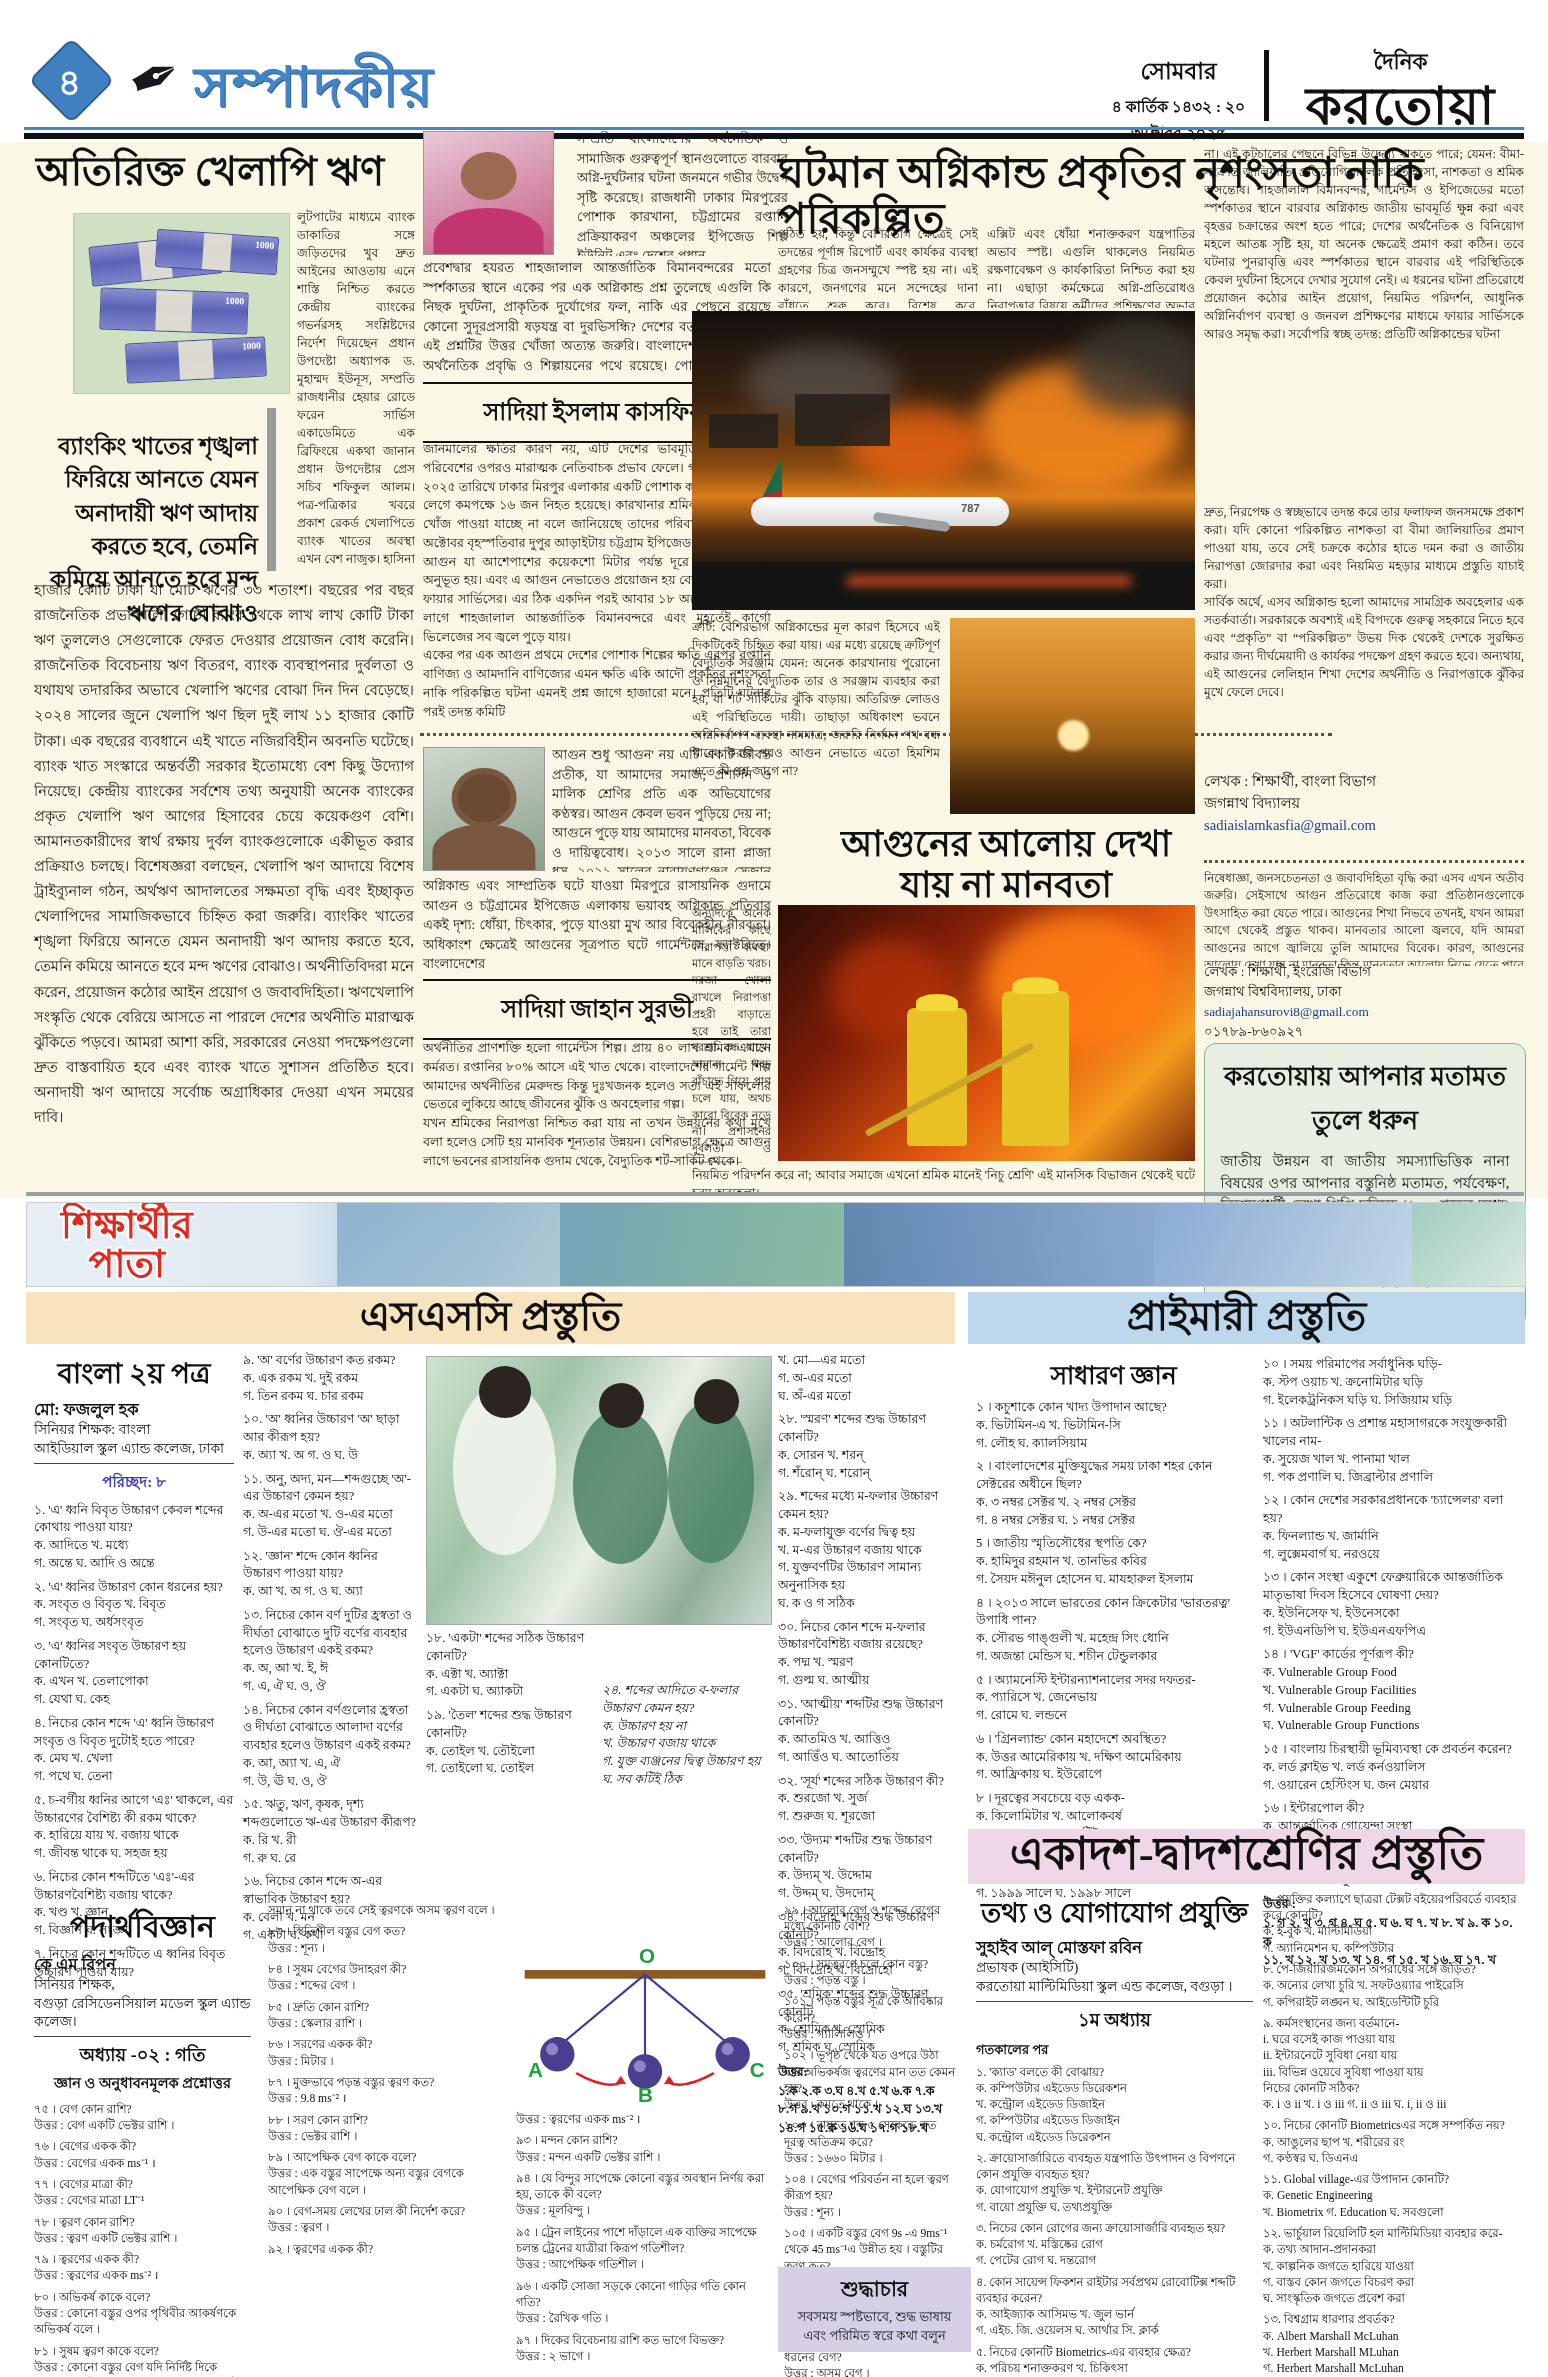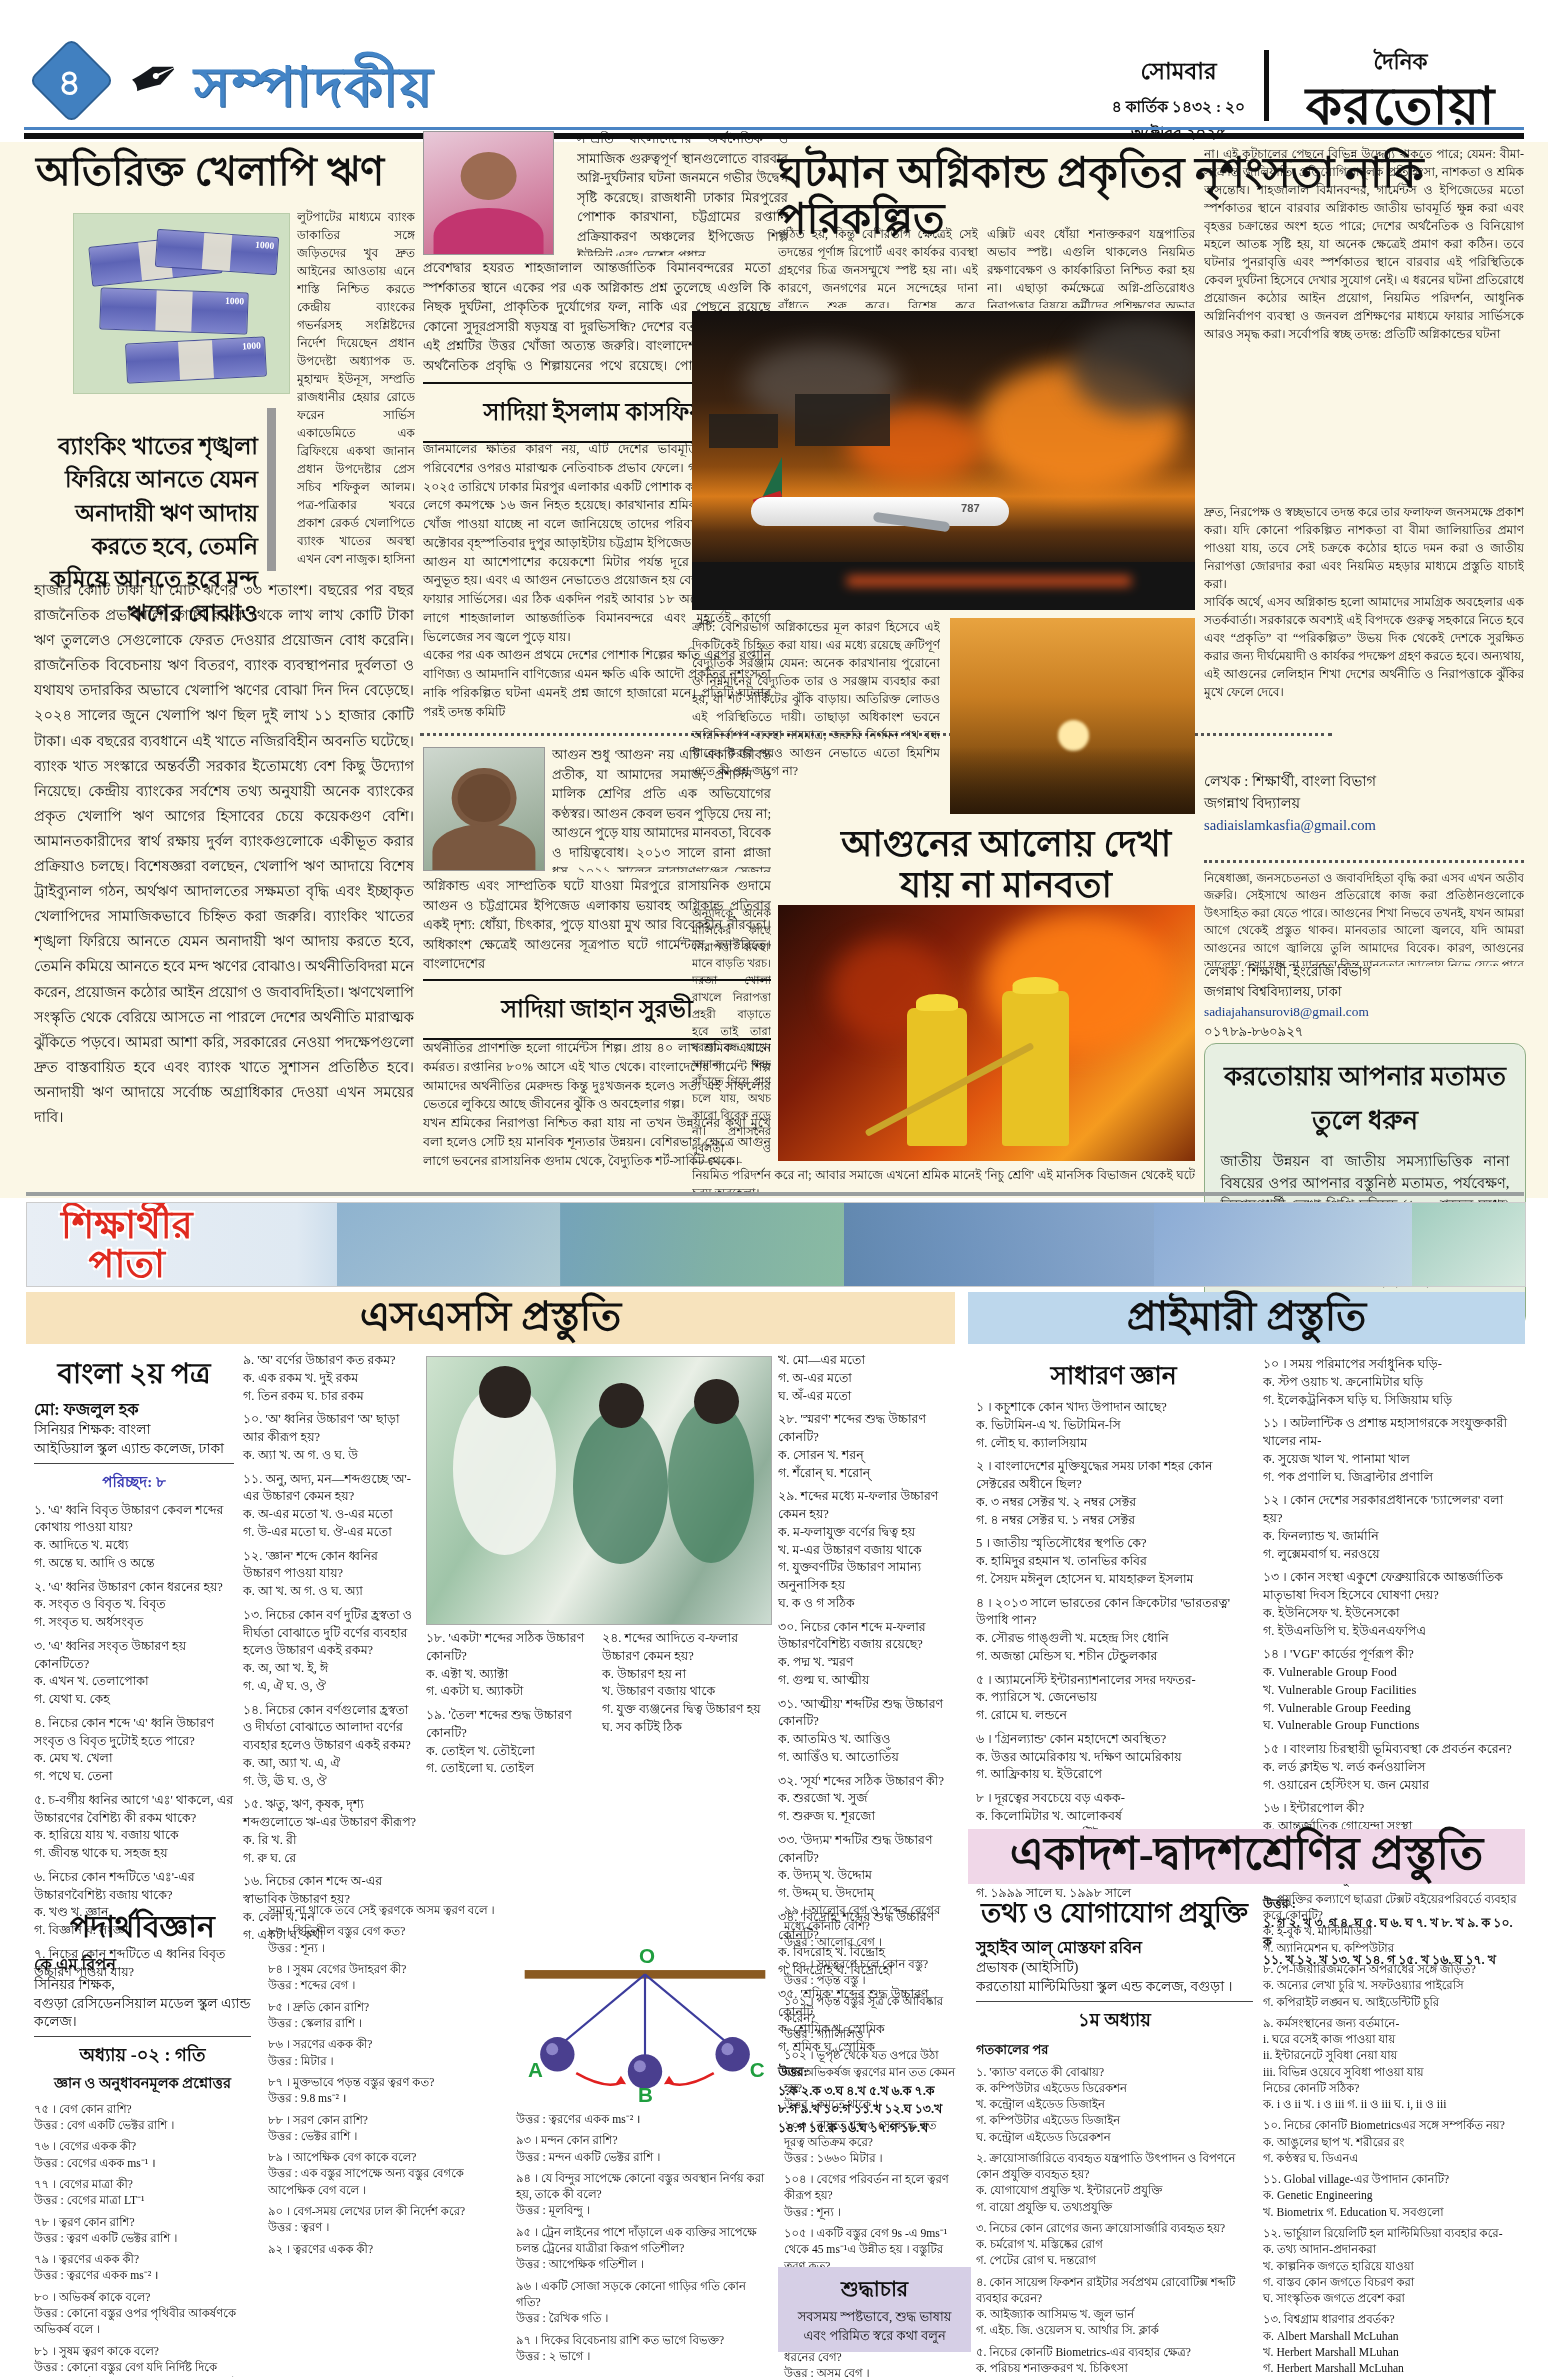--- a/index.html
+++ b/index.html
@@ -314,21 +314,21 @@
     <div class="blob" style="left:267px;top:22.4px;width:45px;height:45px;background:#2b2420;"></div>
   </div>
   <div class="abs" style="left:426px;top:1630px;width:168px;">
       <div class="q">১৮. 'একটা' শব্দের সঠিক উচ্চারণ কোনটি?
 ক. এক্টা   খ. অ্যাক্টা
 গ. একটা   ঘ. অ্যাকটা</div>
       <div class="q">১৯. 'তৈল' শব্দের শুদ্ধ উচ্চারণ কোনটি?
 ক. তোইল   খ. তৌইলো
 গ. তোইলো   ঘ. তোইল</div>
     </div>
-  <div class="abs" style="left:602px;top:1630px;width:168px;">
+  <div class="abs" style="left:602px;top:1682px;width:168px;font-style:italic;">
       <div class="q">২৪. শব্দের আদিতে ব-ফলার উচ্চারণ কেমন হয়?
 ক. উচ্চারণ হয় না
 খ. উচ্চারণ বজায় থাকে
 গ. যুক্ত ব্যঞ্জনের দ্বিত্ব উচ্চারণ হয়
 ঘ. সব কটিই ঠিক</div>
     </div>
 
   <div class="abs" style="left:778px;top:1352px;width:176px;">
     <div>
         <div class="q">খ. মো—এর মতো

